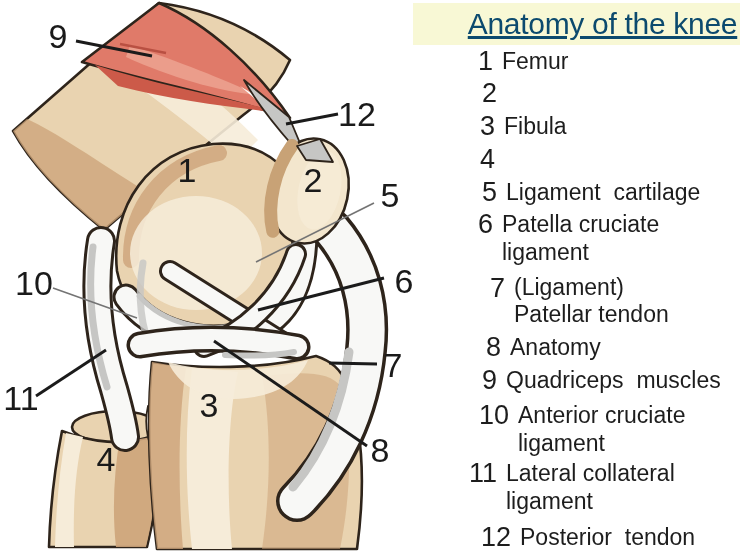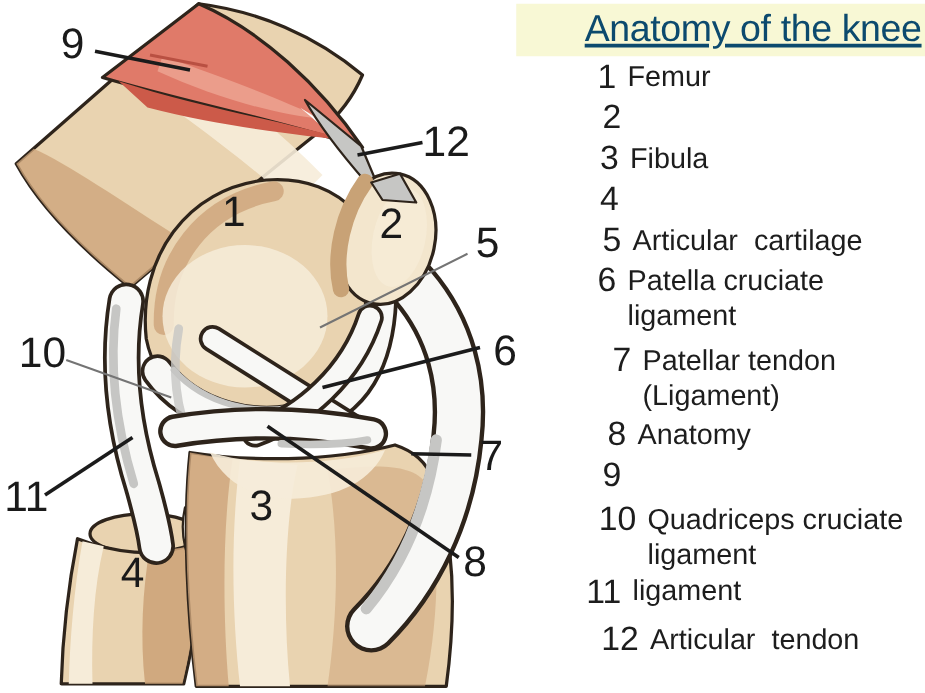--- a/index.html
+++ b/index.html
@@ -168,59 +168,63 @@
         <div class="legend-lines">
           <div class="legend-label">Fibula</div>
         </div>
       </div>
       <div class="legend-item" style="margin-left: 4px; margin-top: 2px;">
         <div class="legend-num">4</div>
       </div>
       <div class="legend-item" style="margin-left: 6px; margin-top: 2px;">
         <div class="legend-num">5</div>
         <div class="legend-lines">
-          <div class="legend-label">Articular  cartilage</div>
+          <div class="legend-label">Ligament  cartilage</div>
         </div>
       </div>
       <div class="legend-item" style="margin-left: 2px; margin-top: 1px;">
         <div class="legend-num">6</div>
         <div class="legend-lines">
           <div class="legend-label">Patella cruciate</div>
           <div class="legend-label cont">ligament</div>
         </div>
       </div>
       <div class="legend-item" style="margin-left: 14px; margin-top: 7px;">
         <div class="legend-num">7</div>
         <div class="legend-lines">
+          <div class="legend-label cont">(Ligament)</div>
           <div class="legend-label">Patellar tendon</div>
-          <div class="legend-label cont">(Ligament)</div>
         </div>
       </div>
       <div class="legend-item" style="margin-left: 10px; margin-top: 2px;">
         <div class="legend-num">8</div>
         <div class="legend-lines">
           <div class="legend-label">Anatomy</div>
         </div>
       </div>
       <div class="legend-item" style="margin-left: 6px; margin-top: 2px;">
         <div class="legend-num">9</div>
+        <div class="legend-lines">
+          <div class="legend-label">Quadriceps  muscles</div>
+        </div>
       </div>
       <div class="legend-item" style="margin-left: 18px; margin-top: 4px;">
         <div class="legend-num">10</div>
         <div class="legend-lines">
-          <div class="legend-label">Quadriceps cruciate</div>
+          <div class="legend-label">Anterior cruciate</div>
           <div class="legend-label cont">ligament</div>
         </div>
       </div>
       <div class="legend-item" style="margin-left: 6px; margin-top: 1px;">
         <div class="legend-num">11</div>
         <div class="legend-lines">
+          <div class="legend-label">Lateral collateral</div>
           <div class="legend-label cont">ligament</div>
         </div>
       </div>
       <div class="legend-item" style="margin-left: 20px; margin-top: 7px;">
         <div class="legend-num">12</div>
         <div class="legend-lines">
-          <div class="legend-label">Articular  tendon</div>
+          <div class="legend-label">Posterior  tendon</div>
         </div>
       </div>
     </div>
 </div>
 
 </body></html>

